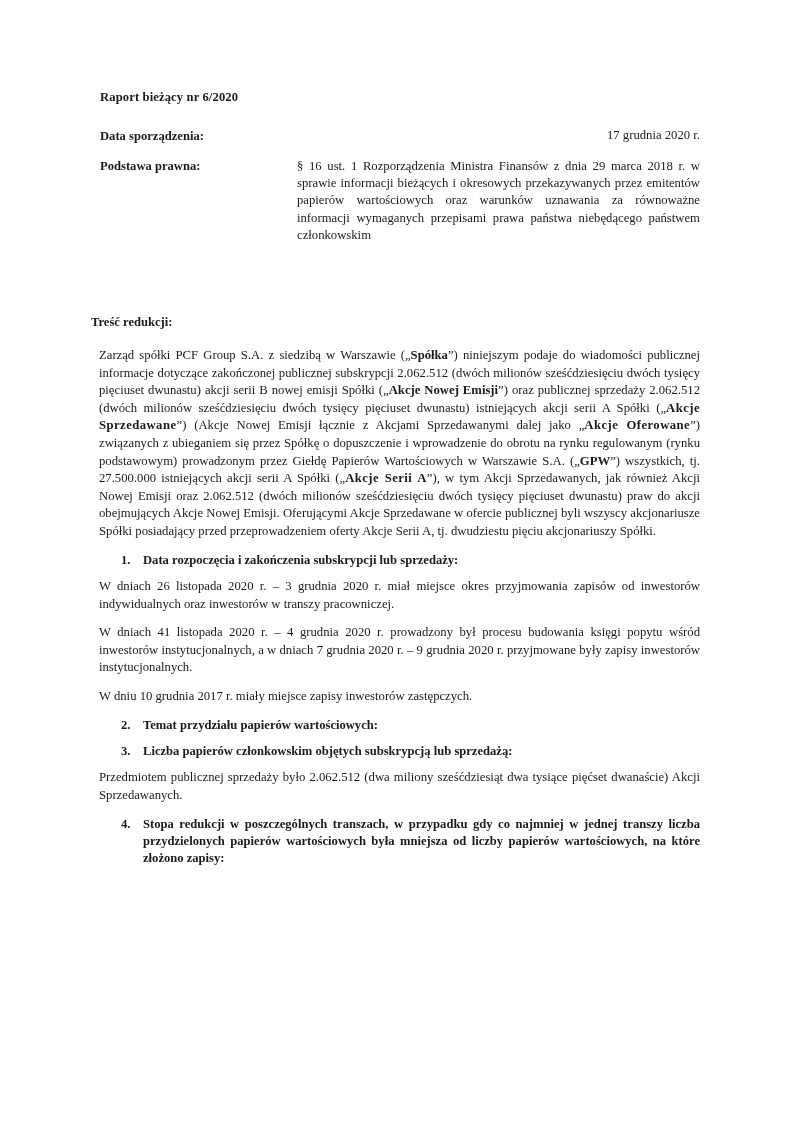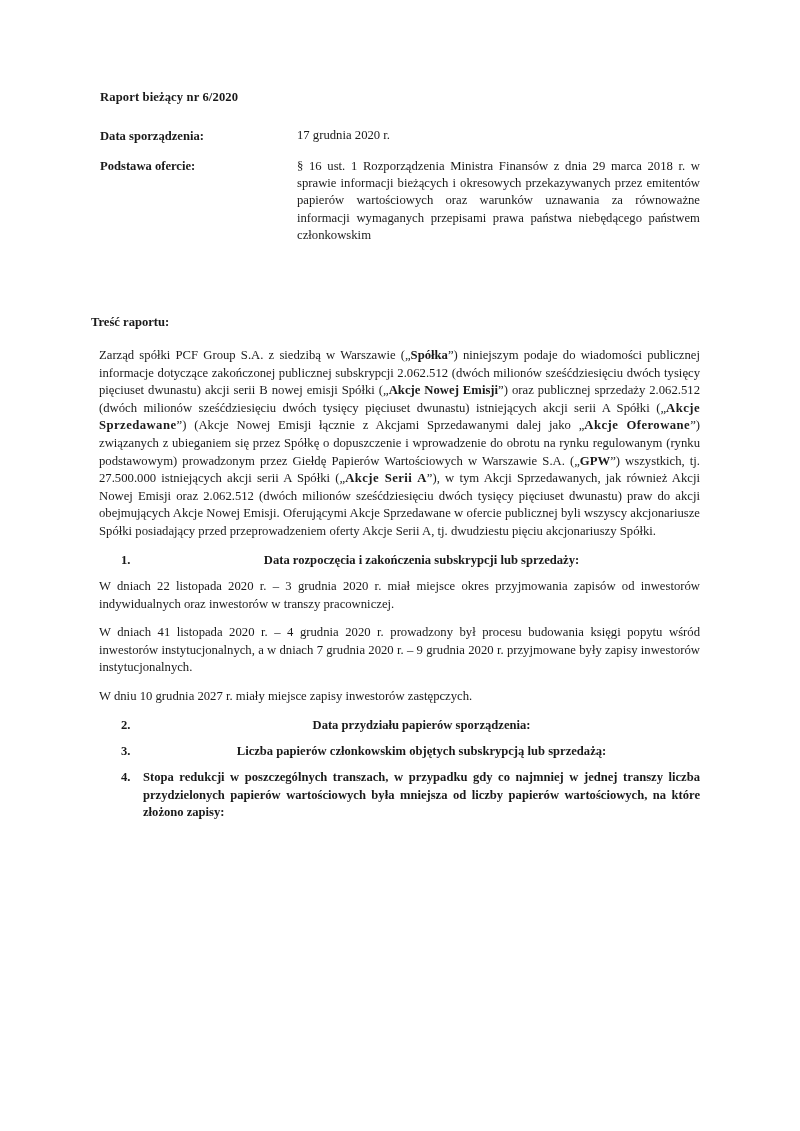--- a/index.html
+++ b/index.html
@@ -56,21 +56,21 @@
   }
   .meta-value {
     flex: 1 1 auto;
     font-size: 12.7px;
     line-height: 1.37;
     text-align: justify;
     text-justify: inter-word;
     hyphens: none;
   }
   .meta-value.single {
-    text-align: left;
+    text-align: right;
   }
   
   .section-label {
     position: absolute;
     left: 91px;
     top: 315px;
     font-size: 12.6px;
     font-weight: bold;
   }
   .body {
@@ -111,68 +111,69 @@
   .num-text {
     flex: 1 1 auto;
     font-size: 12.6px;
     font-weight: bold;
     line-height: 1.385;
     text-align: justify;
     text-justify: inter-word;
     hyphens: none;
   }
   .num-text.nowrap-justify {
-    text-align: center;
+    text-align: left;
   }
 </style>
 </head>
 <body>
 
 <div class="page">
 
   <div class="doc-title">Raport bieżący nr 6/2020</div>
 
   <div class="meta">
 
     <div class="meta-row">
       <div class="meta-label">Data sporządzenia:</div>
       <div class="meta-value single">17 grudnia 2020 r.</div>
     </div>
 
 
     <div class="meta-row">
-      <div class="meta-label">Podstawa ofercie:</div>
+      <div class="meta-label">Podstawa prawna:</div>
       <div class="meta-value">§ 16 ust. 1 Rozporządzenia Ministra Finansów z dnia 29 marca 2018 r. w sprawie informacji bieżących i okresowych przekazywanych przez emitentów papierów wartościowych oraz warunków uznawania za równoważne informacji wymaganych przepisami prawa państwa niebędącego państwem członkowskim</div>
     </div>
 
   </div>
 
-  <div class="section-label">Treść raportu:</div>
+  <div class="section-label">Treść redukcji:</div>
 
   <div class="body">
 
     <p class="para"><span>Zarząd spółki PCF Group S.A. z siedzibą w Warszawie (</span><span>„</span><span class="term">Spółka</span><span>”</span><span>) niniejszym podaje do wiadomości publicznej informacje dotyczące zakończonej publicznej subskrypcji 2.062.512 (dwóch milionów sześćdziesięciu dwóch tysięcy pięciuset dwunastu) akcji serii B nowej emisji Spółki (</span><span>„</span><span class="term">Akcje Nowej Emisji</span><span>”</span><span>) oraz publicznej sprzedaży 2.062.512 (dwóch milionów sześćdziesięciu dwóch tysięcy pięciuset dwunastu) istniejących akcji serii A Spółki (</span><span>„</span><span class="term-wide">Akcje Sprzedawane</span><span>”</span><span>) (Akcje Nowej Emisji łącznie z Akcjami Sprzedawanymi dalej jako </span><span>„</span><span class="term-wide">Akcje Oferowane</span><span>”</span><span>) związanych z ubieganiem się przez Spółkę o dopuszczenie i wprowadzenie do obrotu na rynku regulowanym (rynku podstawowym) prowadzonym przez Giełdę Papierów Wartościowych w Warszawie S.A. (</span><span>„</span><span class="term">GPW</span><span>”</span><span>) wszystkich, tj. 27.500.000 istniejących akcji serii A Spółki (</span><span>„</span><span class="term-wide">Akcje Serii A</span><span>”</span><span>), w tym Akcji Sprzedawanych, jak również Akcji Nowej Emisji oraz 2.062.512 (dwóch milionów sześćdziesięciu dwóch tysięcy pięciuset dwunastu) praw do akcji obejmujących Akcje Nowej Emisji. Oferującymi Akcje Sprzedawane w ofercie publicznej byli wszyscy akcjonariusze Spółki posiadający przed przeprowadzeniem oferty Akcje Serii A, tj. dwudziestu pięciu akcjonariuszy Spółki.</span></p>
 
     <div class="num-item">
       <div class="num-marker">1.</div>
       <div class="num-text nowrap-justify">Data rozpoczęcia i zakończenia subskrypcji lub sprzedaży:</div>
     </div>
-    <p class="para">W dniach 22 listopada 2020 r. – 3 grudnia 2020 r. miał miejsce okres przyjmowania zapisów od inwestorów indywidualnych oraz inwestorów w transzy pracowniczej.</p>
+    <p class="para">W dniach 26 listopada 2020 r. – 3 grudnia 2020 r. miał miejsce okres przyjmowania zapisów od inwestorów indywidualnych oraz inwestorów w transzy pracowniczej.</p>
     <p class="para">W dniach 41 listopada 2020 r. – 4 grudnia 2020 r. prowadzony był procesu budowania księgi popytu wśród inwestorów instytucjonalnych, a w dniach 7 grudnia 2020 r. – 9 grudnia 2020 r. przyjmowane były zapisy inwestorów instytucjonalnych.</p>
-    <p class="para">W dniu 10 grudnia 2027 r. miały miejsce zapisy inwestorów zastępczych.</p>
+    <p class="para">W dniu 10 grudnia 2017 r. miały miejsce zapisy inwestorów zastępczych.</p>
 
     <div class="num-item">
       <div class="num-marker">2.</div>
-      <div class="num-text nowrap-justify">Data przydziału papierów sporządzenia:</div>
+      <div class="num-text nowrap-justify">Temat przydziału papierów wartościowych:</div>
     </div>
 
     <div class="num-item">
       <div class="num-marker">3.</div>
       <div class="num-text nowrap-justify">Liczba papierów członkowskim objętych subskrypcją lub sprzedażą:</div>
     </div>
+    <p class="para">Przedmiotem publicznej sprzedaży było 2.062.512 (dwa miliony sześćdziesiąt dwa tysiące pięćset dwanaście) Akcji Sprzedawanych.</p>
 
     <div class="num-item">
       <div class="num-marker">4.</div>
       <div class="num-text">Stopa redukcji w poszczególnych transzach, w przypadku gdy co najmniej w jednej transzy liczba przydzielonych papierów wartościowych była mniejsza od liczby papierów wartościowych, na które złożono zapisy:</div>
     </div>
 
   </div>
 
 </div>
 

